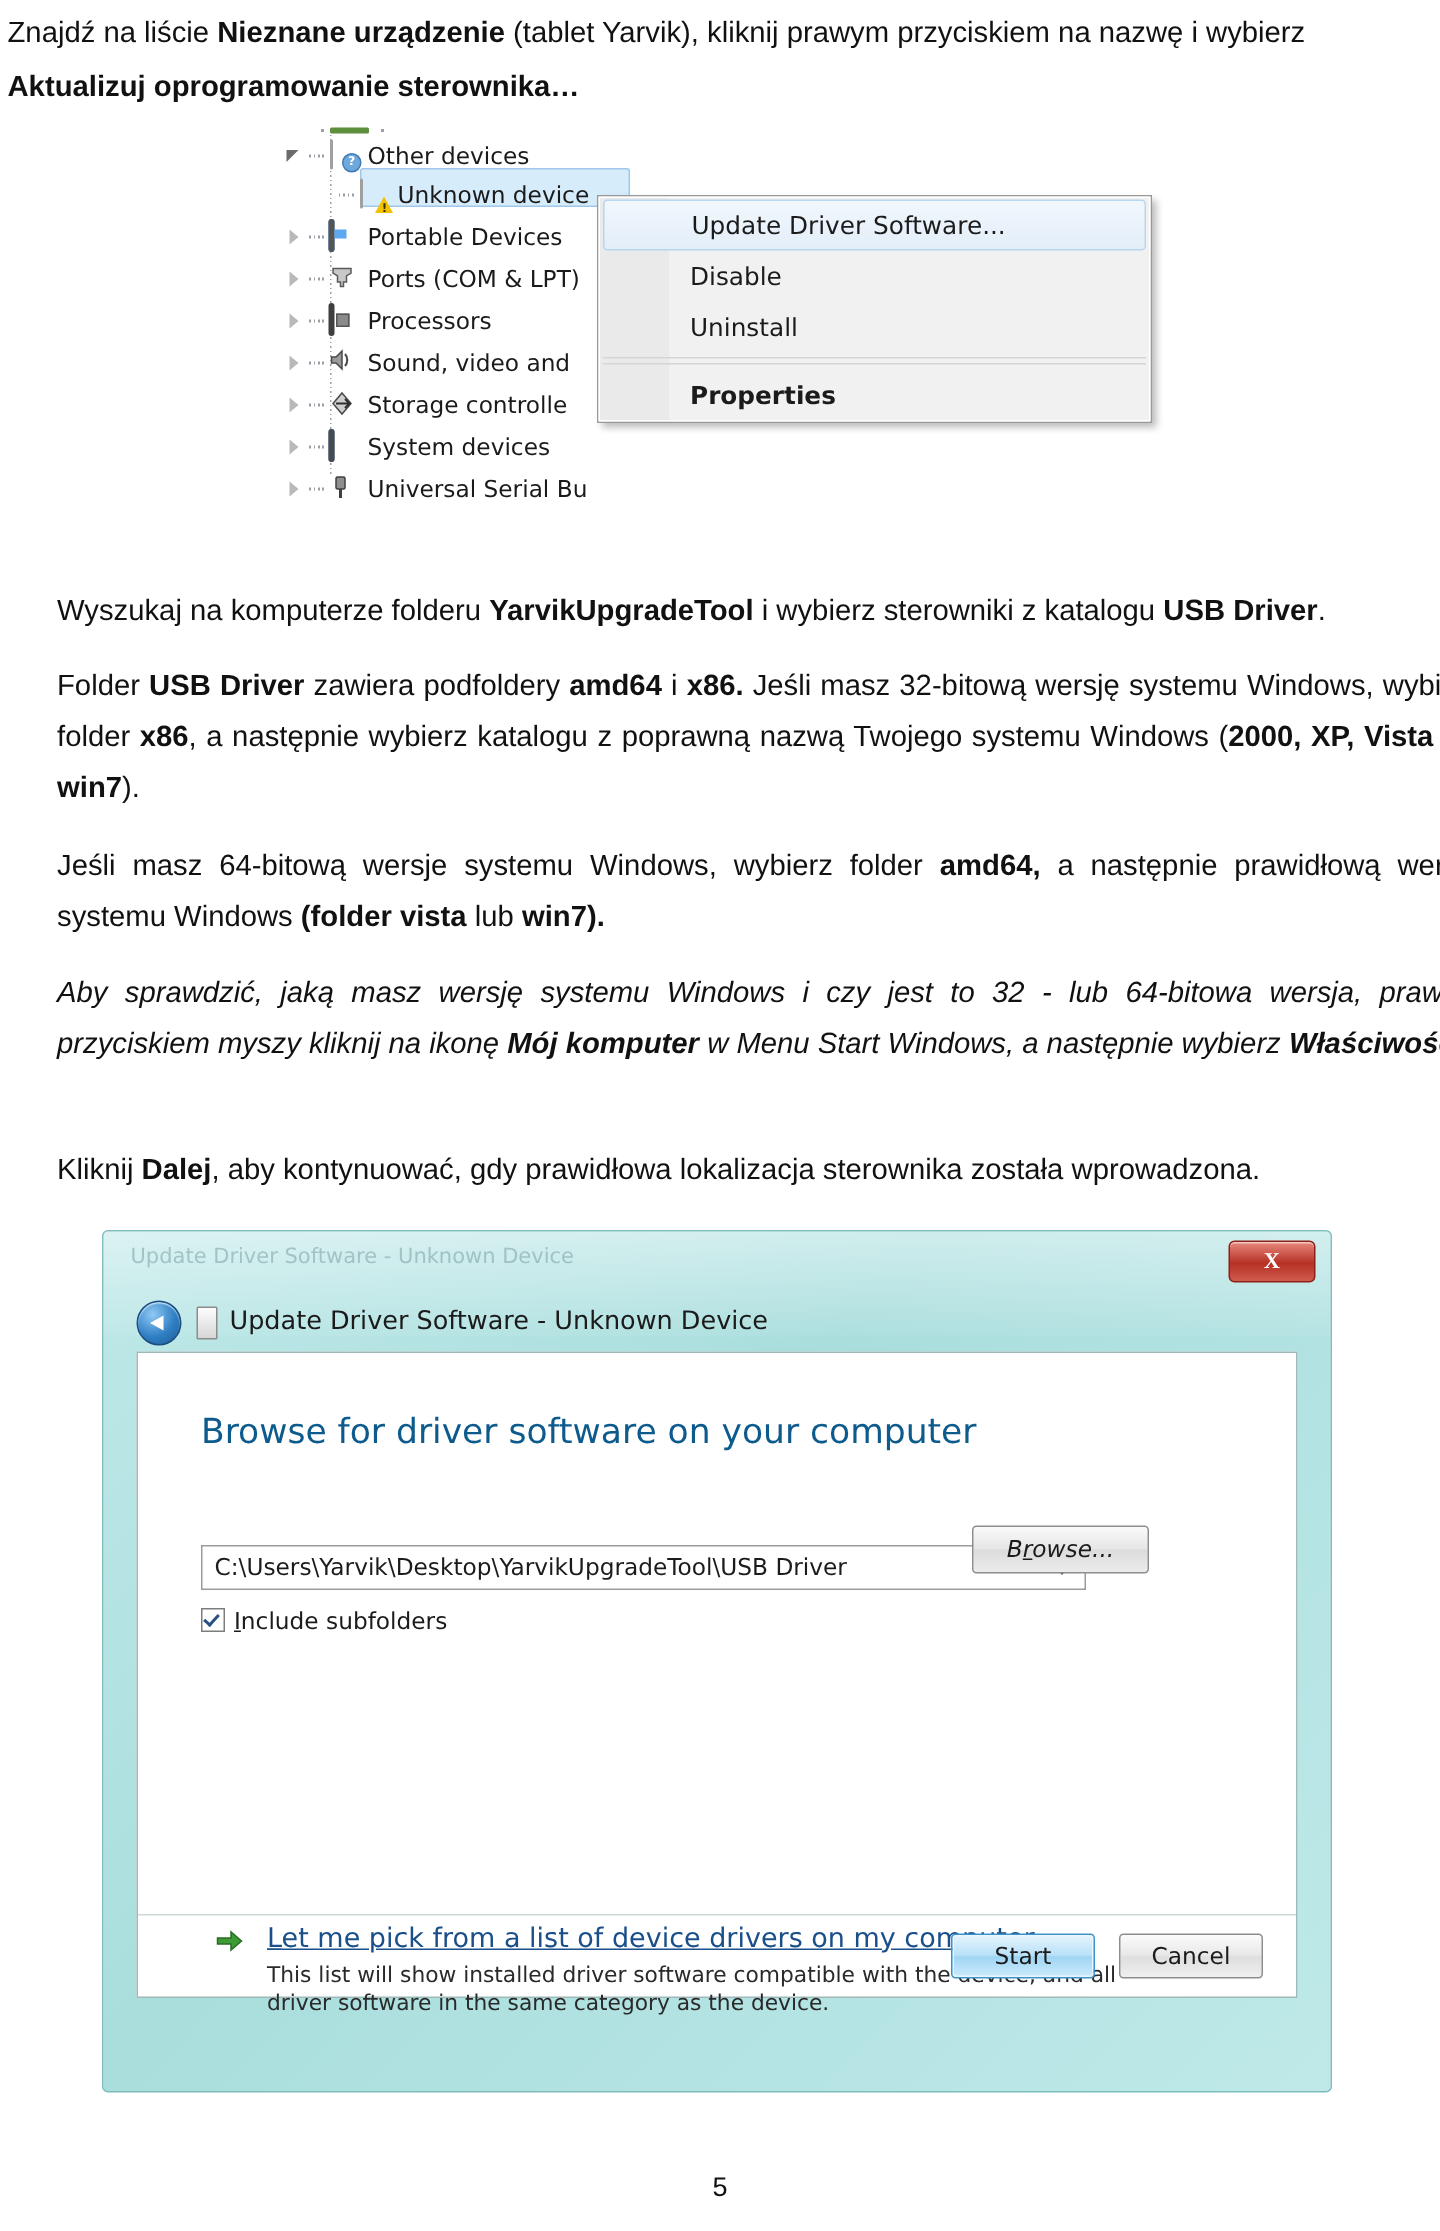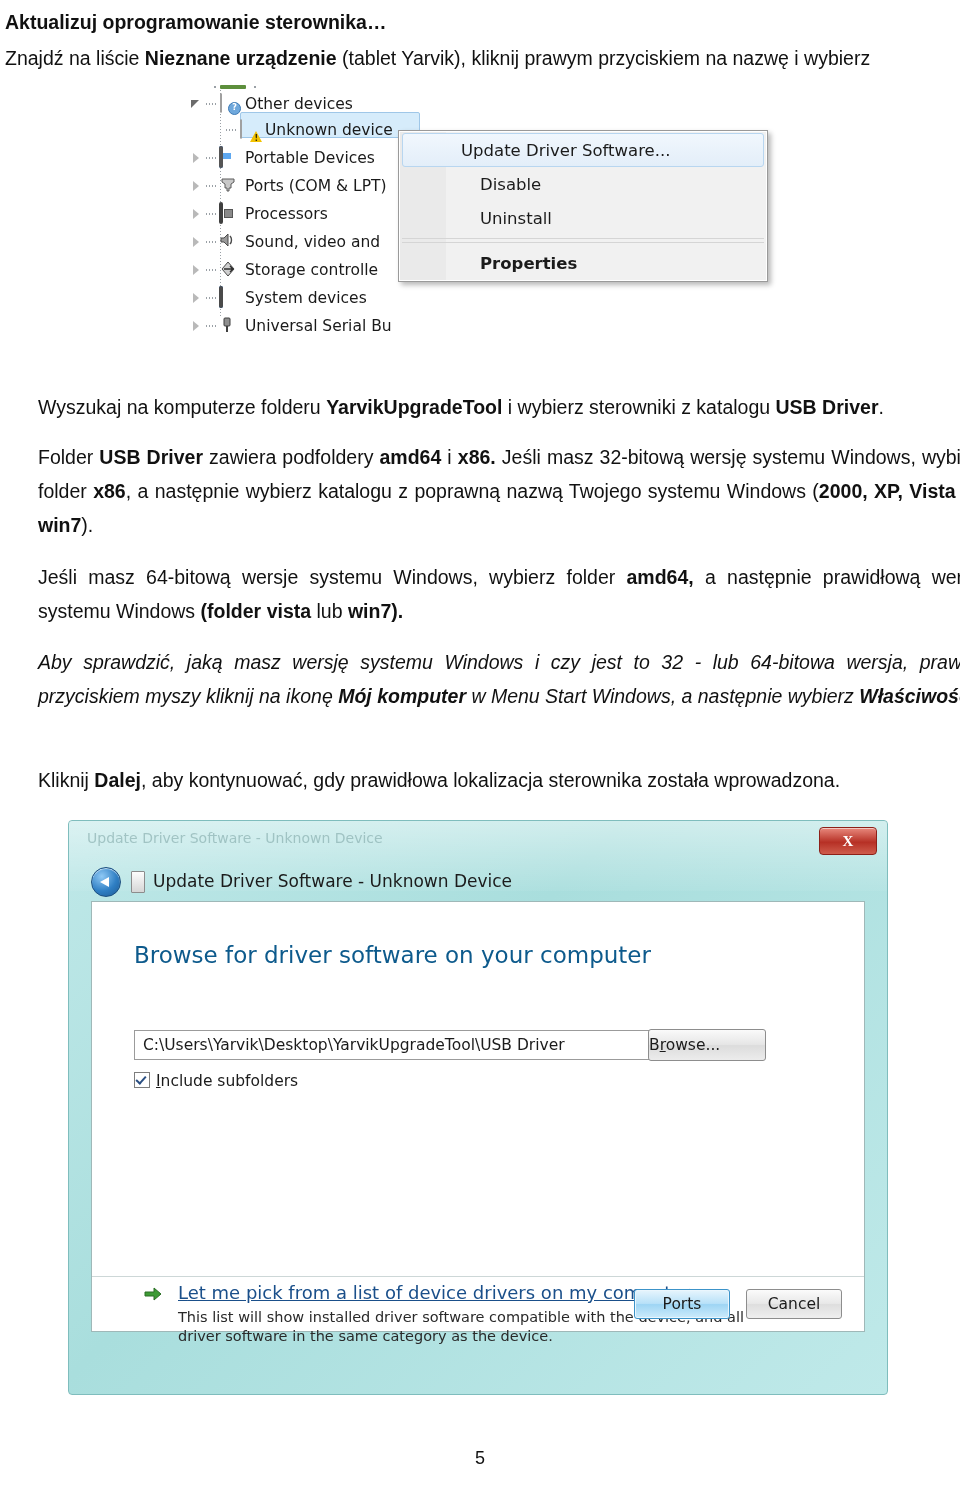--- a/index.html
+++ b/index.html
@@ -154,21 +154,21 @@
     position: absolute;
     left: 1px; top: 1px;
     width: 46px; bottom: 1px;
     background: #eaeaea;
   }
   .ctx-item {
     position: relative;
     height: 34px;
     display: flex;
     align-items: center;
-    padding-left: 80px;
+    padding-left: 60px;
     font-size: 16.5px;
     color: #1b1b1b;
     box-sizing: border-box;
     z-index: 2;
   }
   .ctx-item.bold { font-weight: bold; }
   .ctx-item.hl {
     background: linear-gradient(#f1f7fd,#e3eef9);
     border: 1px solid #b8d6f0;
     border-radius: 3px;
@@ -294,30 +294,31 @@
   .wiz-combo .arrow {
     position: absolute;
     right: 10px; top: 13px;
     width: 0; height: 0;
     border-left: 5px solid transparent;
     border-right: 5px solid transparent;
     border-top: 6px solid #3a3a3a;
   }
   .wiz-browse {
     position: absolute;
-    left: 556px; top: 127px;
+    left: 556px; top: 115px;
     width: 118px; height: 32px;
     background: linear-gradient(#fafafa,#e6e6e6 48%, #dcdcdc 52%, #ececec);
     border: 1px solid #8d8d8d;
     border-radius: 3px;
     box-sizing: border-box;
-    text-align: left;
+    text-align: center;
     line-height: 30px;
     font-size: 15.5px;
     color: #1b1b1b;
+    font-style: italic;
   }
   .wiz-browse u { text-decoration: underline; }
   .wiz-check {
     position: absolute;
     left: 42px; top: 170px;
     display: flex;
     align-items: flex-start;
     font-size: 15.5px;
     color: #1b1b1b;
   }
@@ -402,24 +403,24 @@
     text-align: center;
     font-size: 18px;
     color: #111;
   }
 </style>
 </head>
 <body>
 
 <div class="intro">
   <p class="para nojust">
-    <b>Aktualizuj oprogramowanie sterownika…</b>
+    <span>Znajdź na liście </span><b>Nieznane urządzenie</b><span> (tablet Yarvik), kliknij prawym przyciskiem na nazwę i wybierz</span>
   </p>
   <p class="para nojust">
-    <span>Znajdź na liście </span><b>Nieznane urządzenie</b><span> (tablet Yarvik), kliknij prawym przyciskiem na nazwę i wybierz</span>
+    <b>Aktualizuj oprogramowanie sterownika…</b>
   </p>
 </div>
 
 <div class="dm-shot">
 
   <div class="dm-tree">
     <div class="dm-top-stub">
       <div class="bar"></div>
       <div class="dotl"></div>
       <div class="dotr"></div>
@@ -580,18 +581,18 @@
       <span class="arrow-ic">
         <svg width="18" height="16" viewBox="0 0 18 16">
             <path d="M1 6h9V2l7 6-7 6v-4H1z" fill="#3d9b35" stroke="#2a6e24" stroke-width="1"></path>
           </svg>
       </span>
       <span class="link"><u>L</u><span>et me pick from a list of device drivers on my computer</span></span>
       <span class="desc">This list will show installed driver software compatible with the device, and all driver software in the same category as the device.</span>
     </div>
 
     <div class="wiz-sep"></div>
-    <div class="wiz-btn wiz-next">Ports</div>
+    <div class="wiz-btn wiz-next">Start</div>
     <div class="wiz-btn wiz-cancel">Cancel</div>
   </div>
 </div>
 
 <div class="pageno">5</div>
 
 </body></html>

